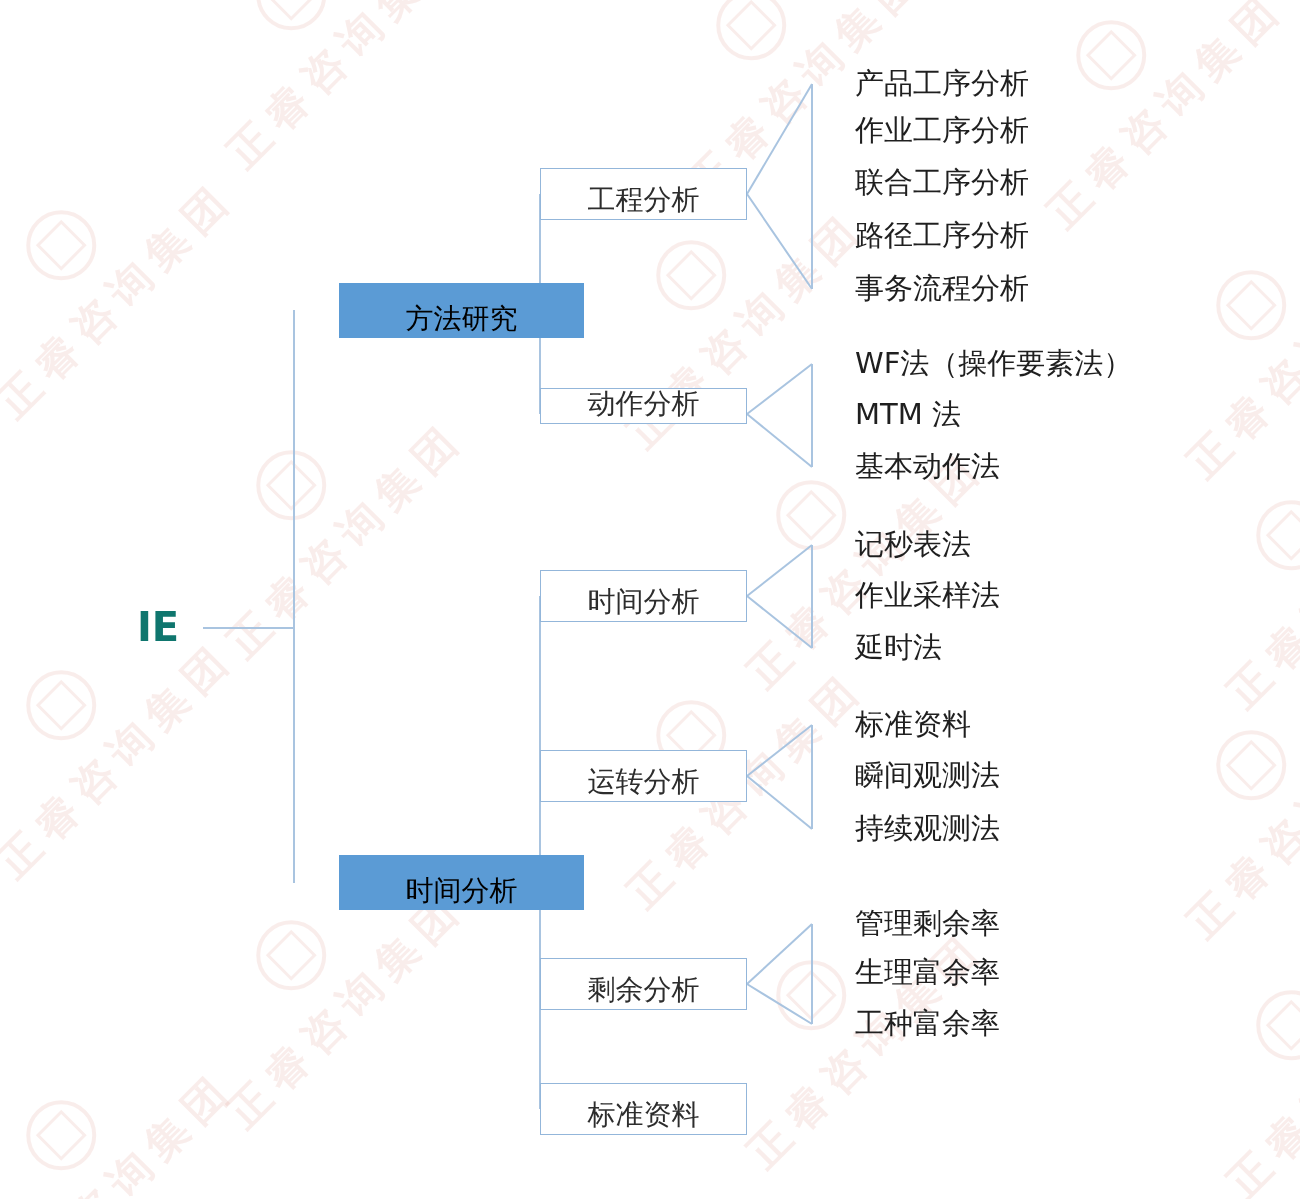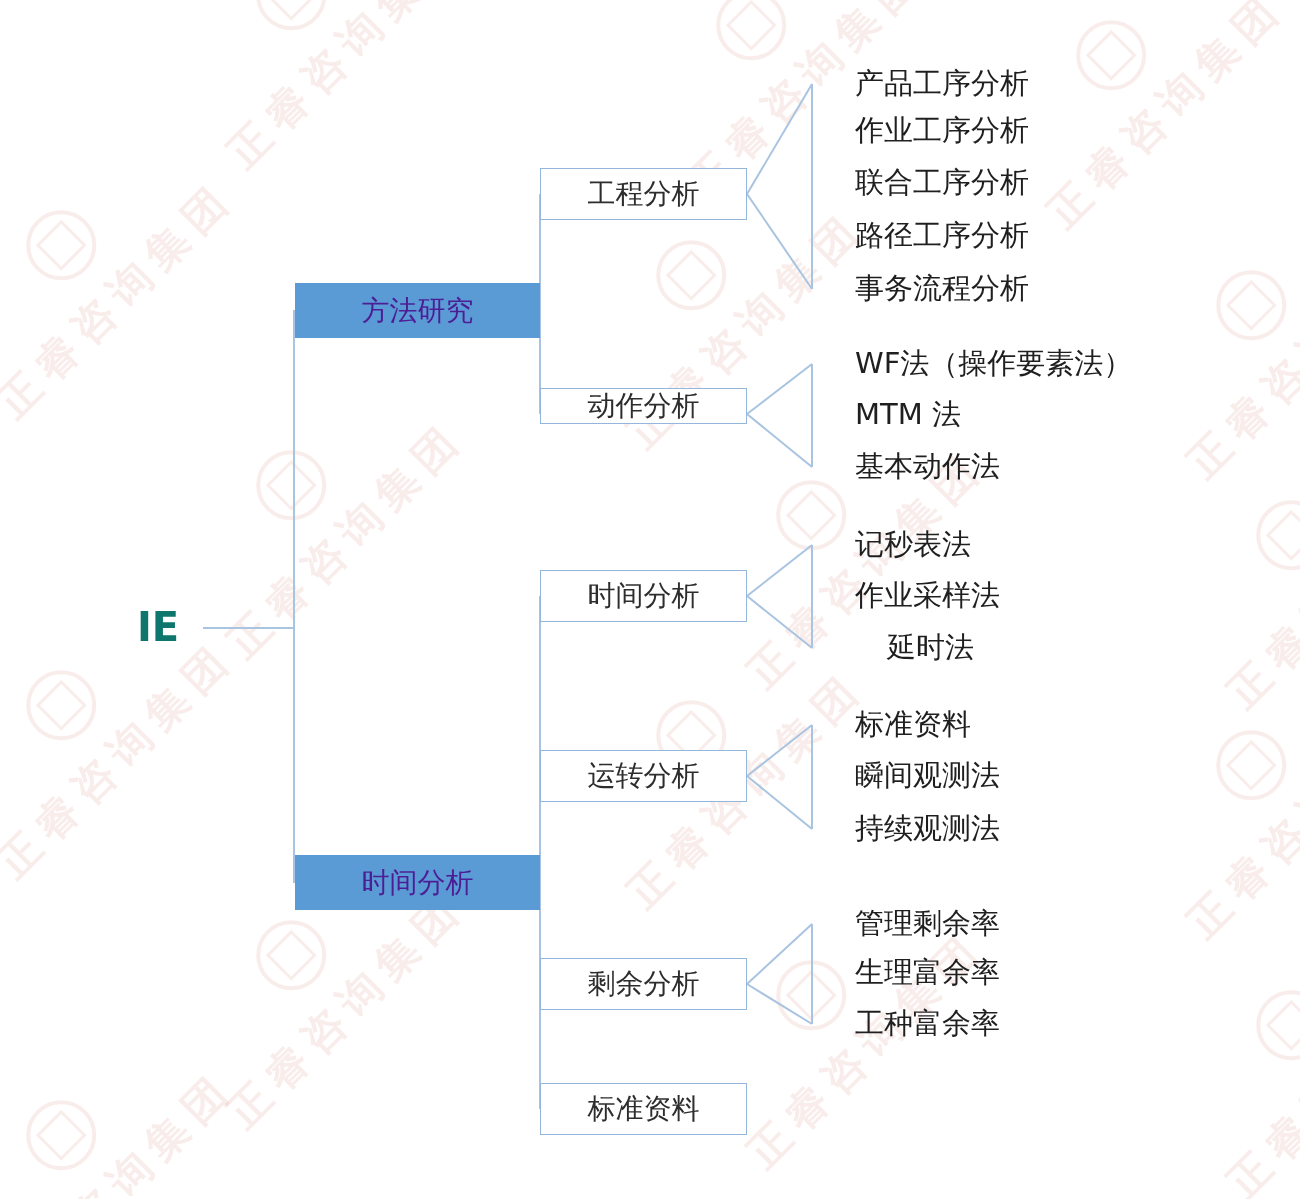--- a/index.html
+++ b/index.html
@@ -54,29 +54,30 @@
   #connector-svg line {
     stroke: #a9c4e0;
     stroke-width: 2;
   }
 
   
   .node {
     position: absolute;
     z-index: 2;
     display: flex;
-    align-items: center;
+    align-items: flex-end;
     justify-content: center;
     box-sizing: border-box;
     white-space: nowrap;
   }
   .node.primary {
     background: #5b9bd5;
-    color: #4c1d95;
+    color: #000000;
     font-size: 28px;
+    margin-left: 44px;
   }
   .node.secondary {
     background: #ffffff;
     border: 1px solid #93b6da;
     color: #2d2d2d;
     font-size: 28px;
   }
 
   .root-label {
     position: absolute;
@@ -265,21 +266,21 @@
   <div class="leaf" style="top:183px;">联合工序分析</div>
   <div class="leaf" style="top:236px;">路径工序分析</div>
   <div class="leaf" style="top:289px;">事务流程分析</div>
 
   <div class="leaf" style="top:364px;">WF法（操作要素法）</div>
   <div class="leaf" style="top:415px;">MTM 法</div>
   <div class="leaf" style="top:467px;">基本动作法</div>
 
   <div class="leaf" style="top:545px;">记秒表法</div>
   <div class="leaf" style="top:596px;">作业采样法</div>
-  <div class="leaf" style="top:648px;margin-left:32px;">延时法</div>
+  <div class="leaf" style="top:648px;">延时法</div>
 
   <div class="leaf" style="top:725px;">标准资料</div>
   <div class="leaf" style="top:776px;text-align:right;">瞬间观测法</div>
   <div class="leaf" style="top:829px;">持续观测法</div>
 
   <div class="leaf" style="top:924px;">管理剩余率</div>
   <div class="leaf" style="top:973px;">生理富余率</div>
   <div class="leaf" style="top:1024px;">工种富余率</div>
 
 </div>

